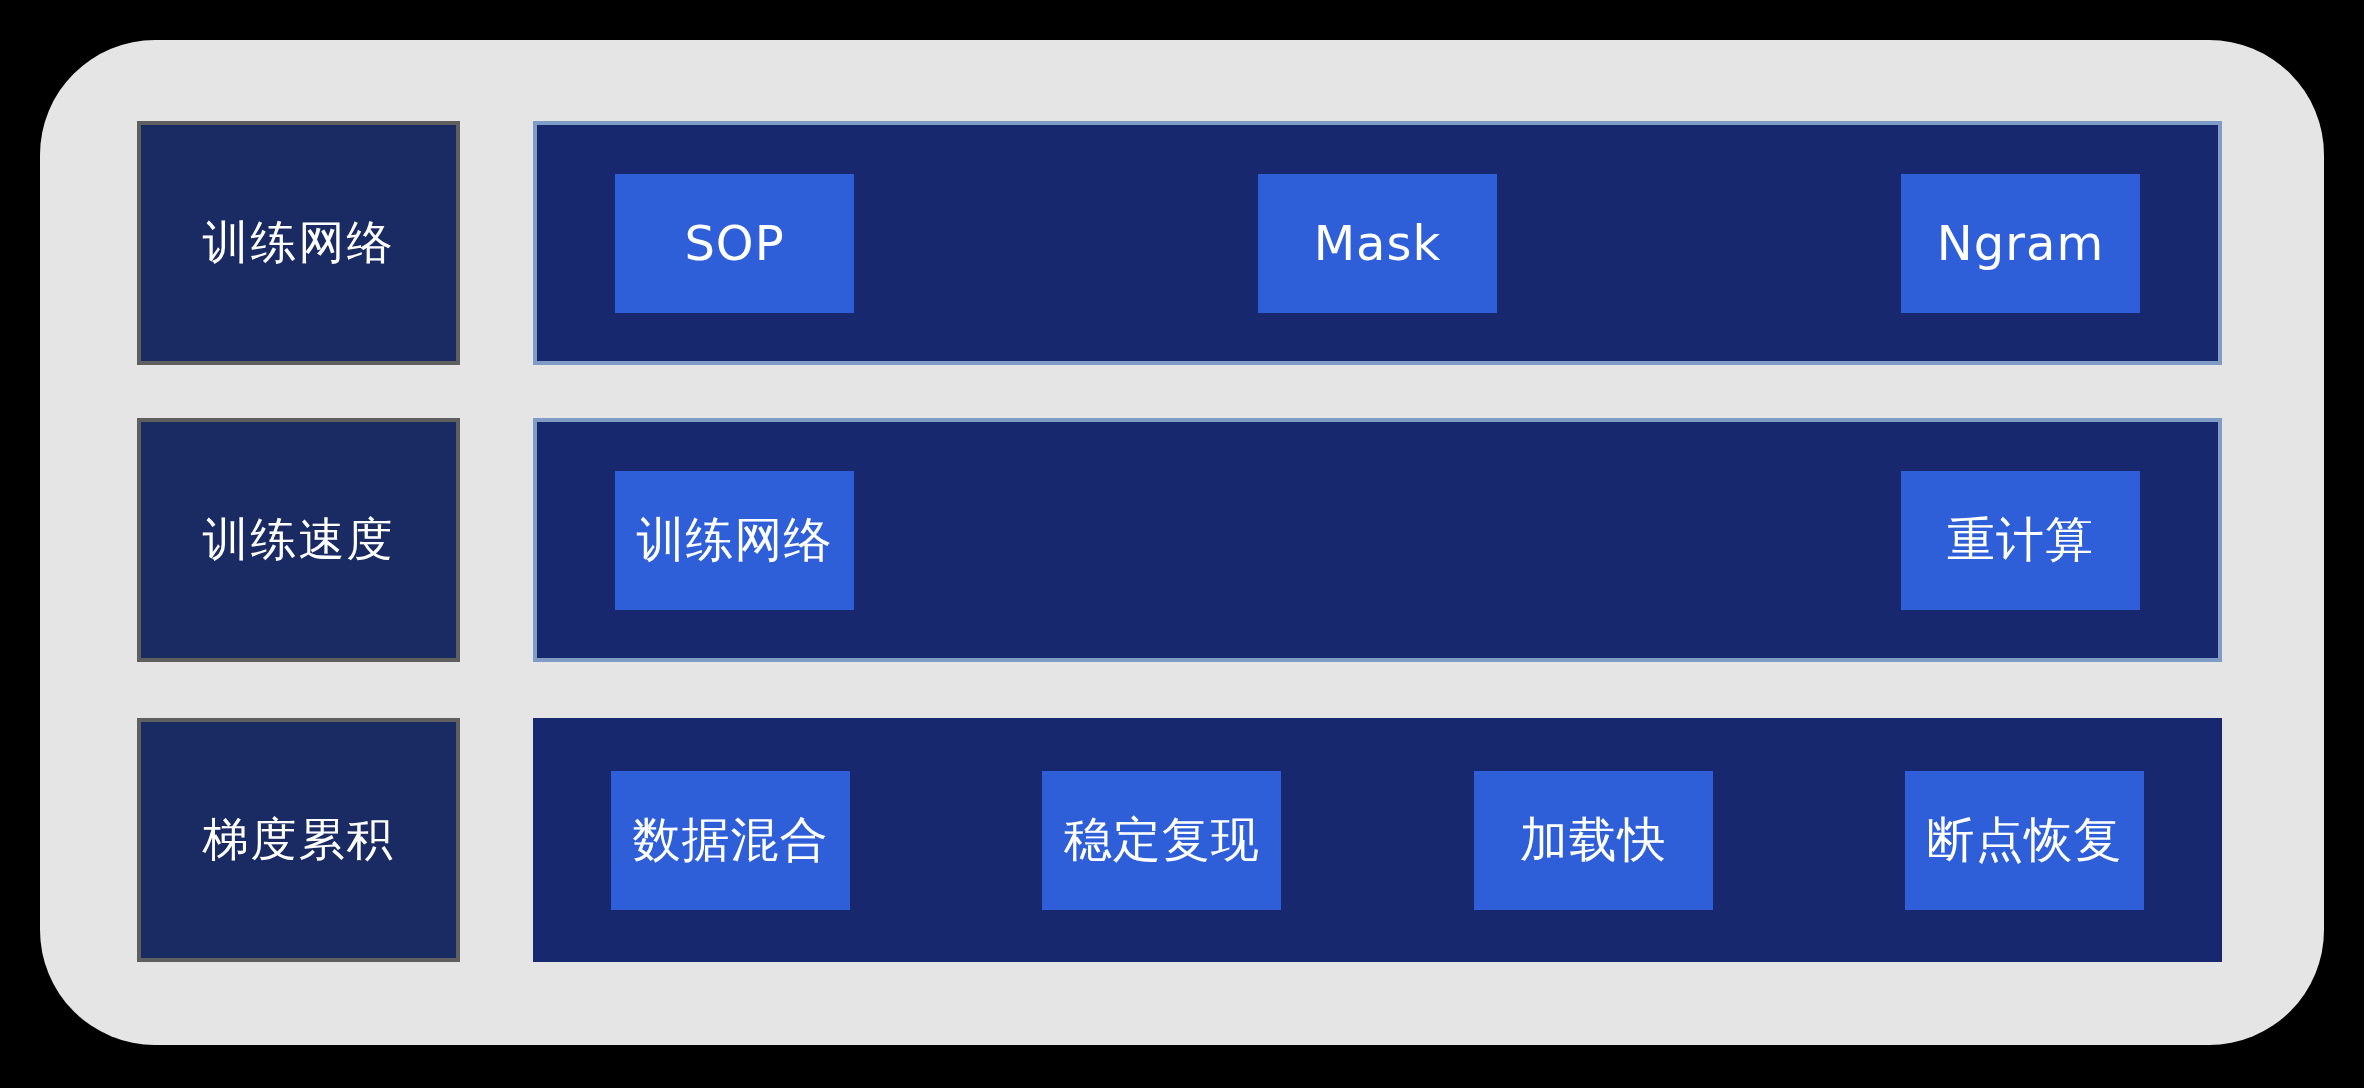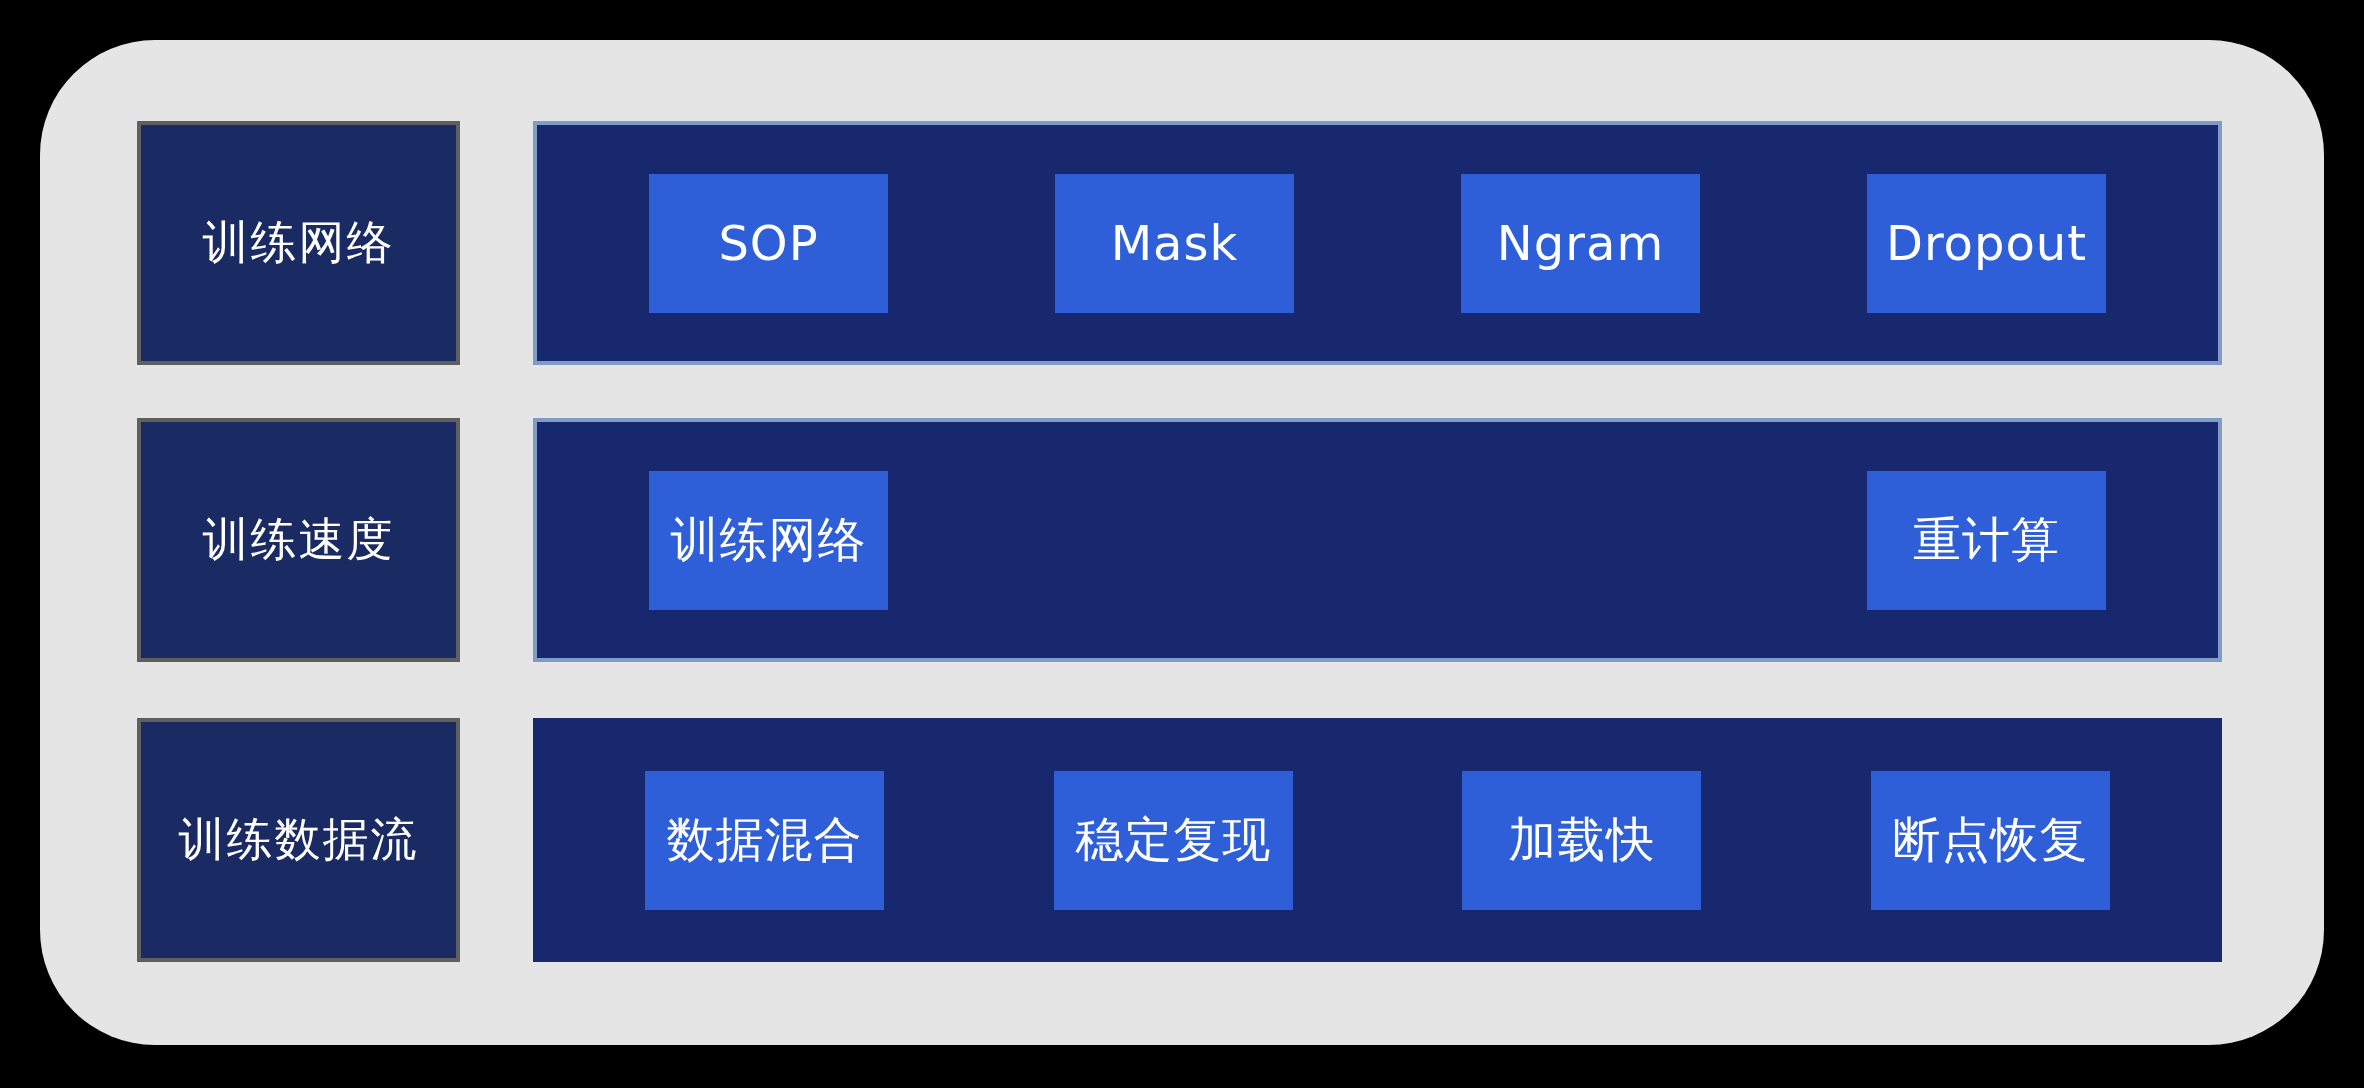--- a/index.html
+++ b/index.html
@@ -56,21 +56,21 @@
     position: absolute;
     left: 493px;
     top: 0;
     width: 1689px;
     height: 244px;
     box-sizing: border-box;
     background: #17286e;
     display: flex;
     align-items: center;
     justify-content: space-between;
-    padding: 0 112px;
+    padding: 0 78px;
   }
   .bar.bordered {
     border: 4px solid #7e9cc6;
   }
   .chip {
     flex: 0 0 auto;
     width: 239px;
     height: 139px;
     background: #2e5fd8;
     display: flex;
@@ -95,43 +95,40 @@
       <div class="bar bordered">
         <div class="chip">
           <span>SOP</span>
         </div>
         <div class="chip">
           <span>Mask</span>
         </div>
         <div class="chip">
           <span>Ngram</span>
         </div>
-        <div class="chip">
-          <span>Dropout</span>
-        </div>
       </div>
     </div>
 
     <div class="row r1">
       <div class="label-box">
         <span>训练速度</span>
       </div>
       <div class="bar bordered">
         <div class="chip">
           <span>训练网络</span>
         </div>
         <div class="chip">
           <span>重计算</span>
         </div>
       </div>
     </div>
 
     <div class="row r2">
       <div class="label-box">
-        <span>训练数据流</span>
+        <span>梯度累积</span>
       </div>
       <div class="bar">
         <div class="chip">
           <span>数据混合</span>
         </div>
         <div class="chip">
           <span>稳定复现</span>
         </div>
         <div class="chip">
           <span>加载快</span>

